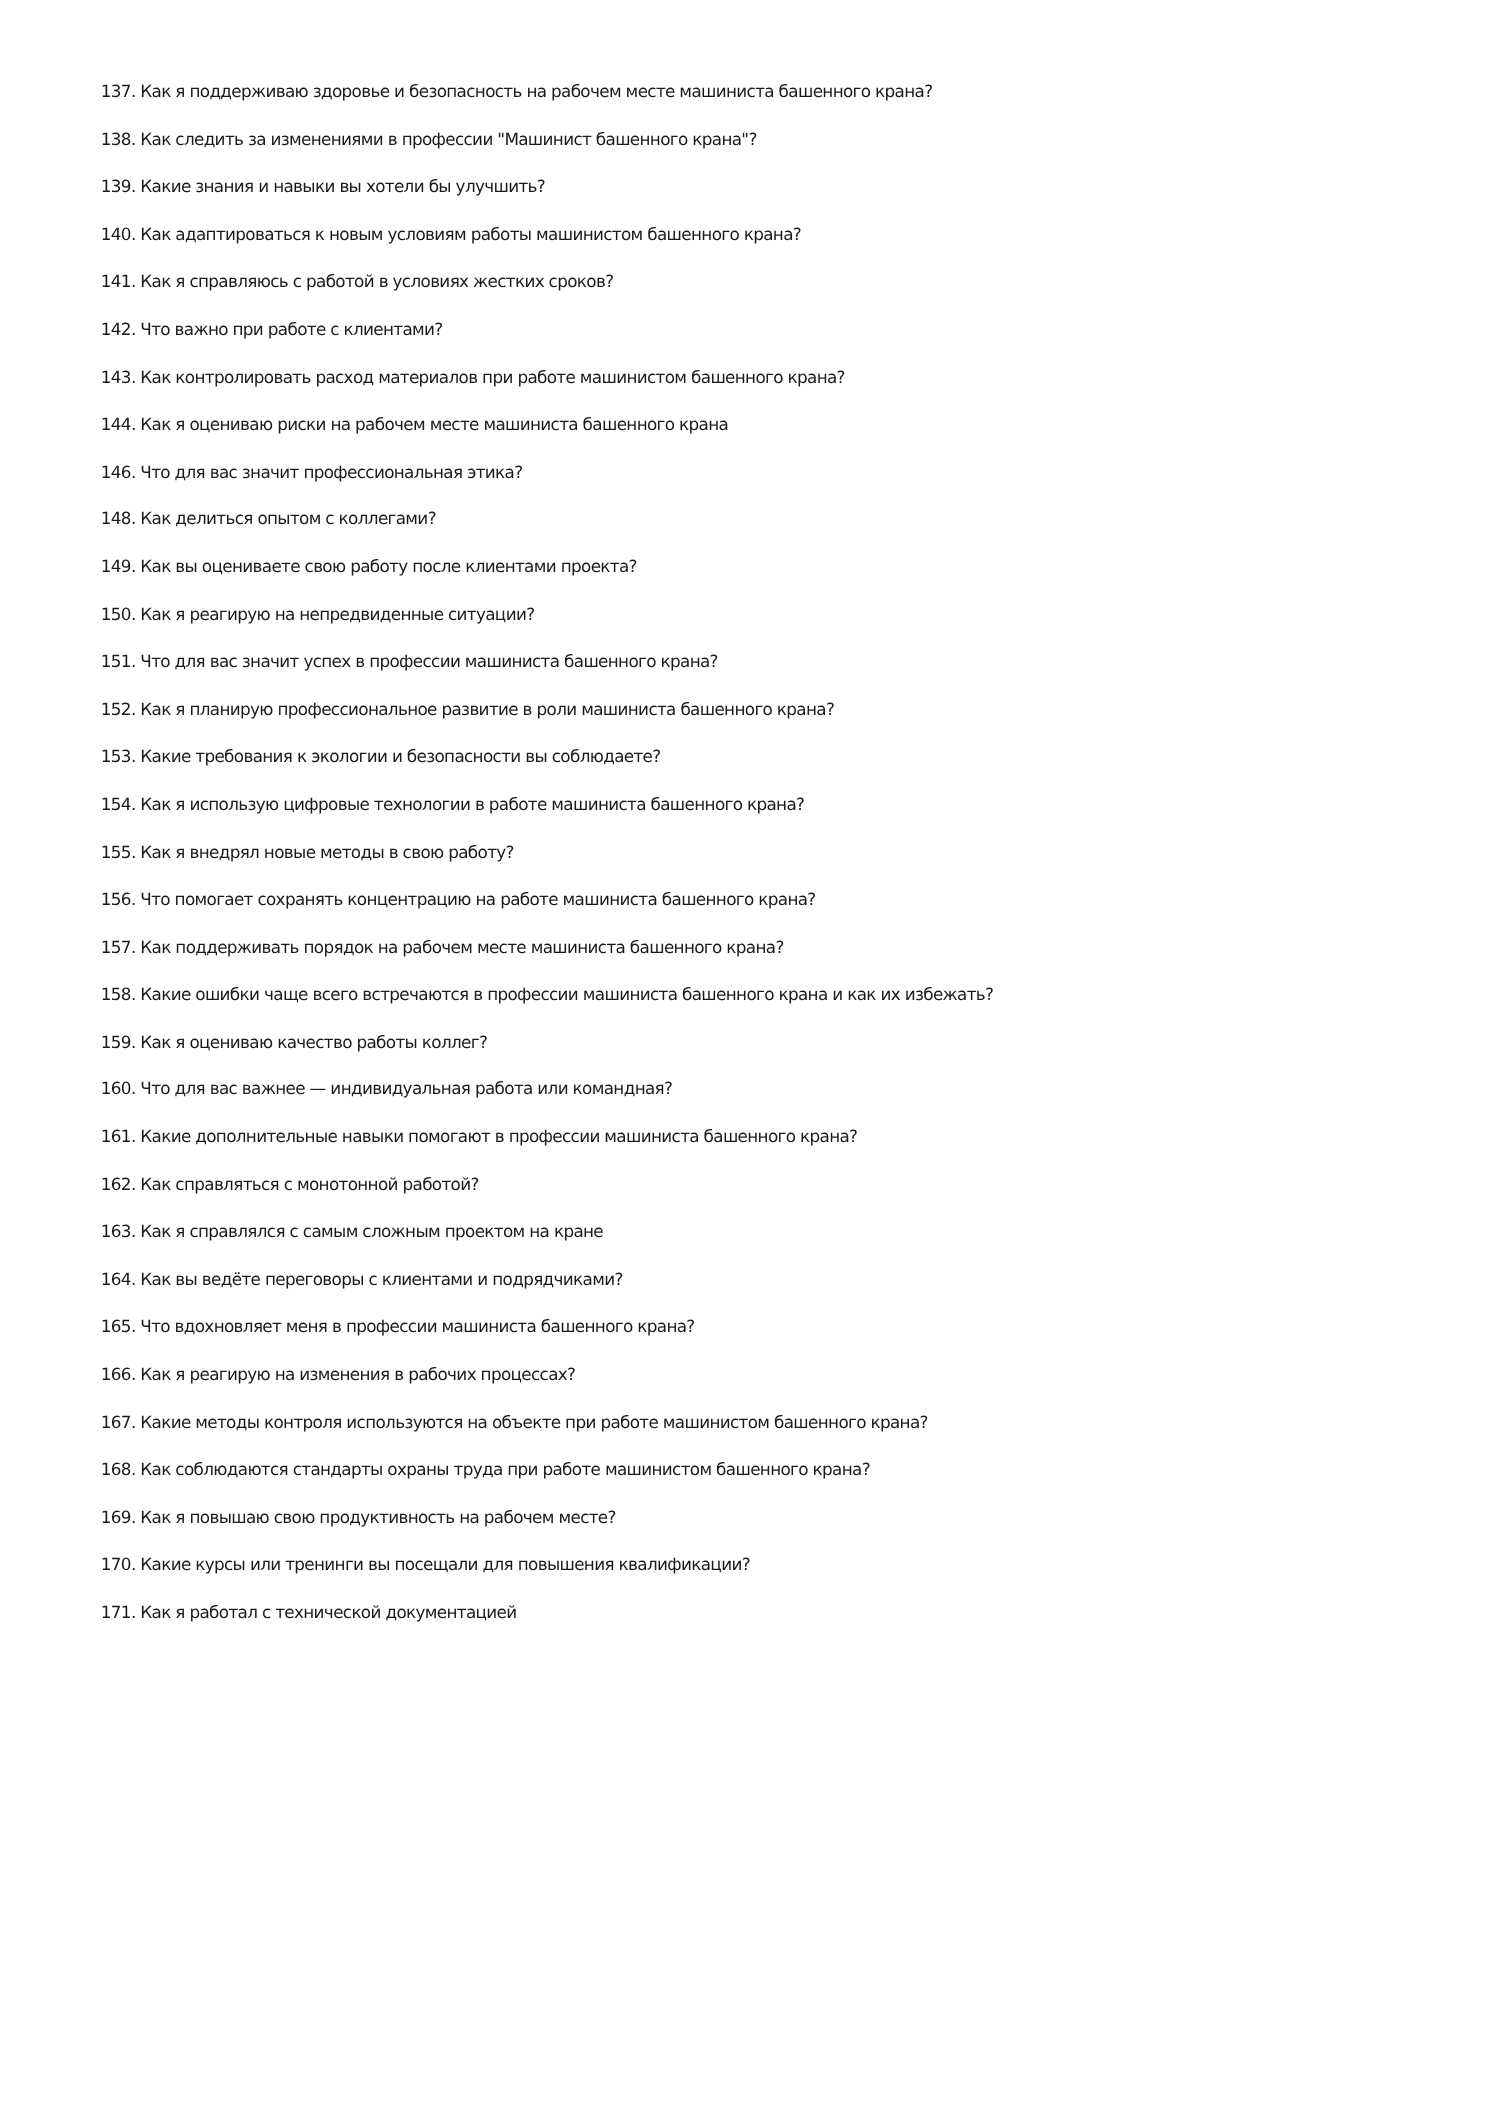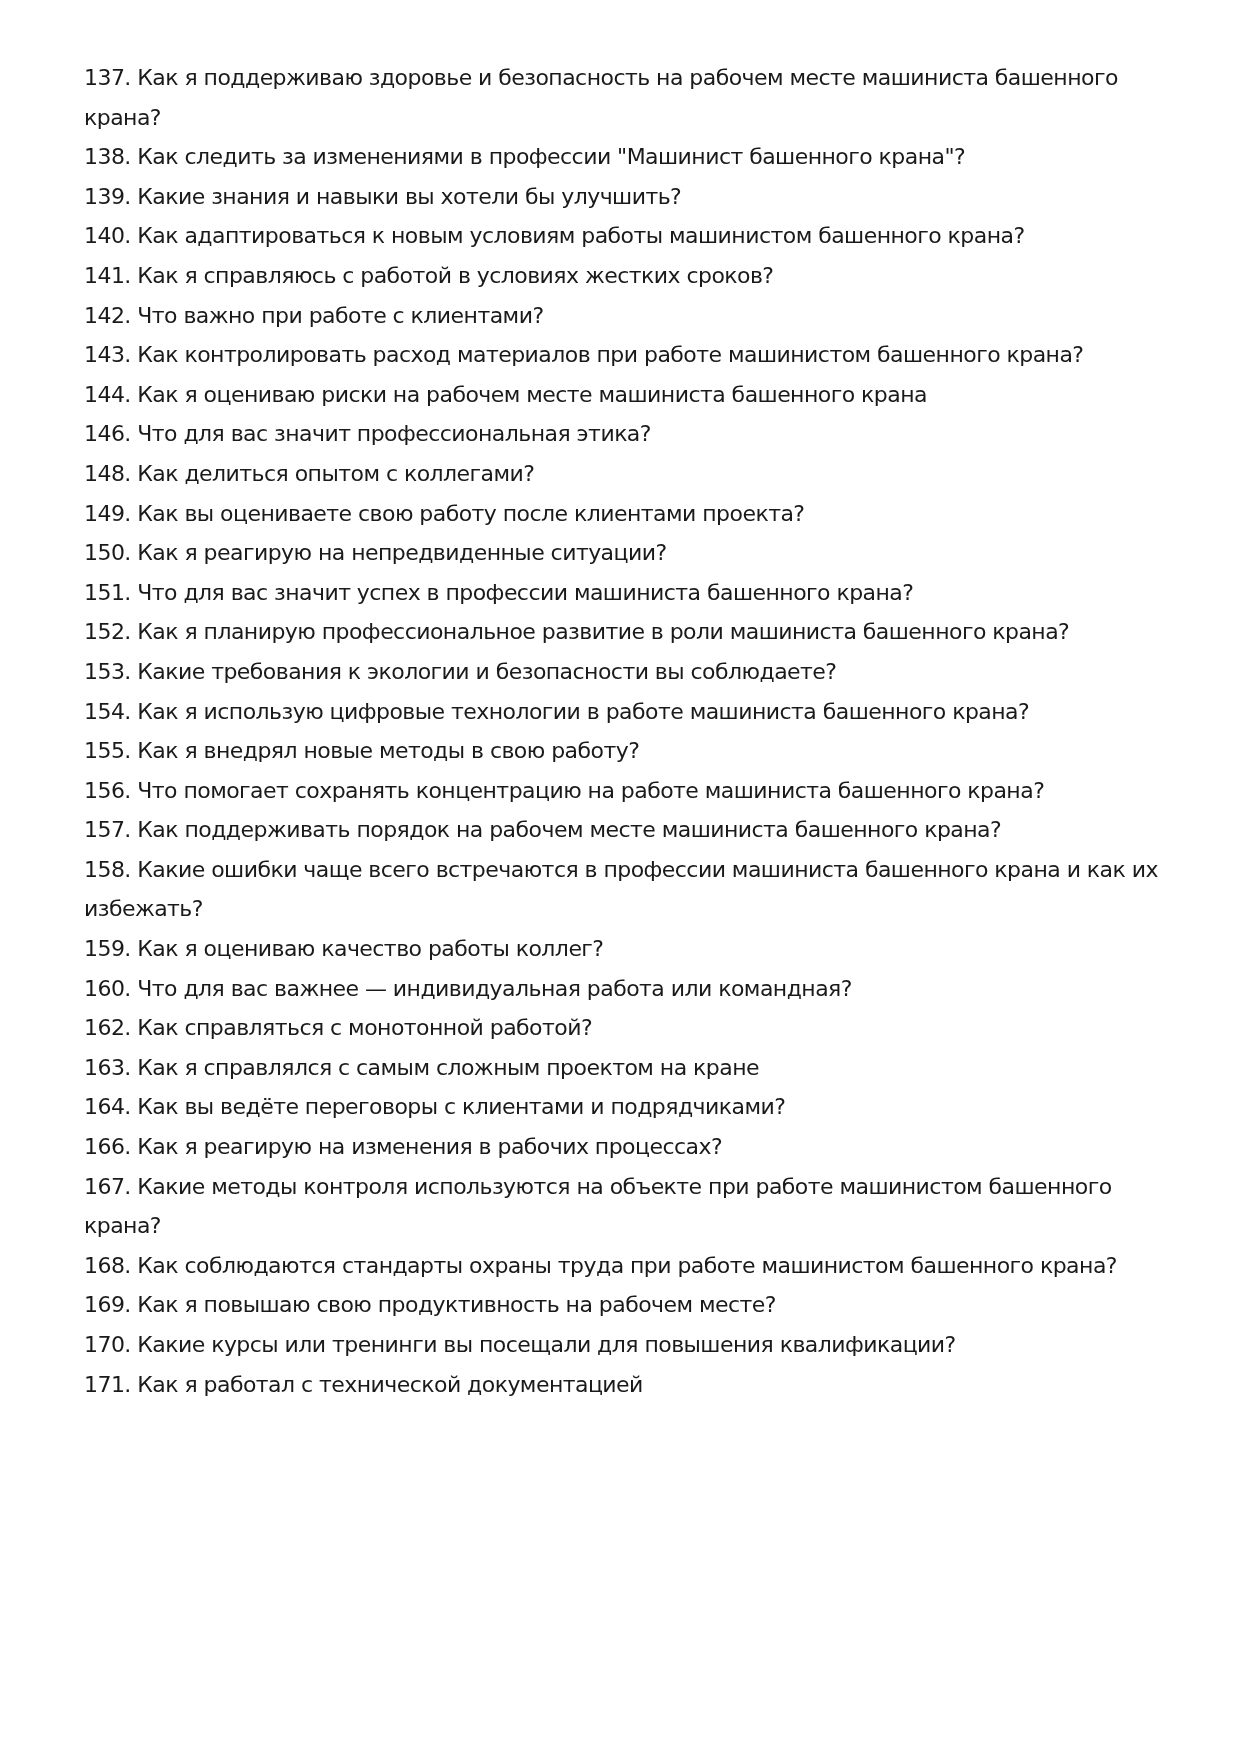--- a/index.html
+++ b/index.html
@@ -1,20 +1,20 @@
 <!DOCTYPE html>
 <html><head>
 <meta charset="utf-8">
 <style>
   html, body { margin: 0; padding: 0; background: #ffffff; }
   body { width: 1239px; height: 1753px; overflow: hidden; position: relative; }
   .page { position: absolute; left: 84px; top: 58px; width: 1090px; }
   .item {
     font-family: "DejaVu Sans", sans-serif;
-    font-size: 22px;
+    font-size: 14px;
     line-height: 39.6px;
     color: #1a1a1a;
     letter-spacing: -0.55px;
     word-spacing: 0px;
     margin: 0;
     white-space: normal;
   }
 </style>
 </head>
 <body>
@@ -35,22 +35,24 @@
     <p class="item"><span>151.</span> <span>Что для вас значит успех в профессии машиниста башенного крана?</span></p>
     <p class="item"><span>152.</span> <span>Как я планирую профессиональное развитие в роли машиниста башенного крана?</span></p>
     <p class="item"><span>153.</span> <span>Какие требования к экологии и безопасности вы соблюдаете?</span></p>
     <p class="item"><span>154.</span> <span>Как я использую цифровые технологии в работе машиниста башенного крана?</span></p>
     <p class="item"><span>155.</span> <span>Как я внедрял новые методы в свою работу?</span></p>
     <p class="item"><span>156.</span> <span>Что помогает сохранять концентрацию на работе машиниста башенного крана?</span></p>
     <p class="item"><span>157.</span> <span>Как поддерживать порядок на рабочем месте машиниста башенного крана?</span></p>
     <p class="item"><span>158.</span> <span>Какие ошибки чаще всего встречаются в профессии машиниста башенного крана и как их избежать?</span></p>
     <p class="item"><span>159.</span> <span>Как я оцениваю качество работы коллег?</span></p>
     <p class="item"><span>160.</span> <span>Что для вас важнее — индивидуальная работа или командная?</span></p>
+    <p class="item"><span>161.</span> <span>Какие дополнительные навыки помогают в профессии машиниста башенного крана?</span></p>
     <p class="item"><span>162.</span> <span>Как справляться с монотонной работой?</span></p>
     <p class="item"><span>163.</span> <span>Как я справлялся с самым сложным проектом на кране</span></p>
     <p class="item"><span>164.</span> <span>Как вы ведёте переговоры с клиентами и подрядчиками?</span></p>
+    <p class="item"><span>165.</span> <span>Что вдохновляет меня в профессии машиниста башенного крана?</span></p>
     <p class="item"><span>166.</span> <span>Как я реагирую на изменения в рабочих процессах?</span></p>
     <p class="item"><span>167.</span> <span>Какие методы контроля используются на объекте при работе машинистом башенного крана?</span></p>
     <p class="item"><span>168.</span> <span>Как соблюдаются стандарты охраны труда при работе машинистом башенного крана?</span></p>
     <p class="item"><span>169.</span> <span>Как я повышаю свою продуктивность на рабочем месте?</span></p>
     <p class="item"><span>170.</span> <span>Какие курсы или тренинги вы посещали для повышения квалификации?</span></p>
     <p class="item"><span>171.</span> <span>Как я работал с технической документацией</span></p>
   </div>
 
 </body></html>

